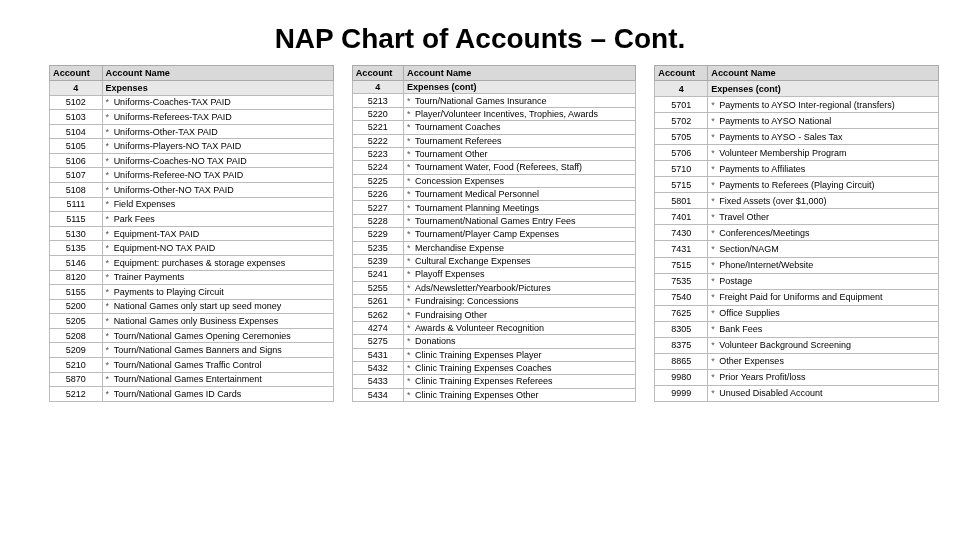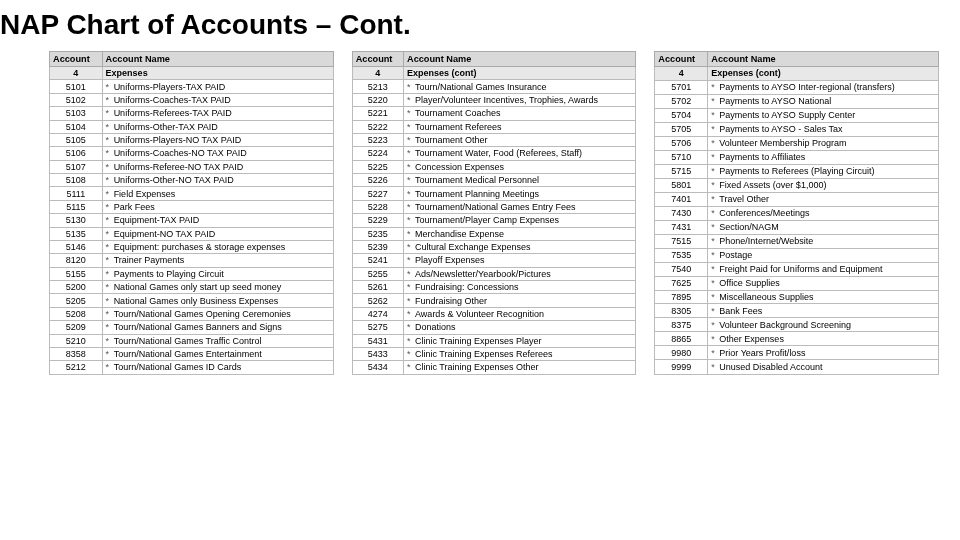--- a/index.html
+++ b/index.html
@@ -4,23 +4,24 @@
   <style>
     * { margin: 0; padding: 0; box-sizing: border-box; }
     body {
       background: #fff;
       font-family: Arial, sans-serif;
       width: 960px;
       height: 540px;
       overflow: hidden;
     }
     h1 {
+      text-align: center;
       font-size: 28px;
       font-weight: bold;
-      padding: 9px 0 10px 0;
+      padding: 23px 0 10px 0;
       font-family: Arial, sans-serif;
     }
     .tables-wrapper {
       display: flex;
       gap: 12px;
       padding: 0 18px;
       justify-content: space-between;
       margin-left: 28px;
     }
     .col-table {
@@ -71,24 +72,20 @@
           <th>Account</th>
           <th>Account Name</th>
         </tr>
       </thead>
       <tbody>
         <tr>
           <td class="acct-num">4</td>
           <td class="acct-name">Expenses</td>
         </tr>
         <tr>
-          <td class="acct-num">5101</td>
-          <td class="acct-name"><span class="indent-star">* </span>Uniforms-Players-TAX PAID</td>
-        </tr>
-        <tr>
           <td class="acct-num">5102</td>
           <td class="acct-name"><span class="indent-star">* </span>Uniforms-Coaches-TAX PAID</td>
         </tr>
         <tr>
           <td class="acct-num">5103</td>
           <td class="acct-name"><span class="indent-star">* </span>Uniforms-Referees-TAX PAID</td>
         </tr>
         <tr>
           <td class="acct-num">5104</td>
           <td class="acct-name"><span class="indent-star">* </span>Uniforms-Other-TAX PAID</td>
@@ -151,21 +148,21 @@
         </tr>
         <tr>
           <td class="acct-num">5209</td>
           <td class="acct-name"><span class="indent-star">* </span>Tourn/National Games Banners and Signs</td>
         </tr>
         <tr>
           <td class="acct-num">5210</td>
           <td class="acct-name"><span class="indent-star">* </span>Tourn/National Games Traffic Control</td>
         </tr>
         <tr>
-          <td class="acct-num">8358</td>
+          <td class="acct-num">5870</td>
           <td class="acct-name"><span class="indent-star">* </span>Tourn/National Games Entertainment</td>
         </tr>
         <tr>
           <td class="acct-num">5212</td>
           <td class="acct-name"><span class="indent-star">* </span>Tourn/National Games ID Cards</td>
         </tr>
       </tbody>
     </table>
     <table class="col-table">
       <thead>
@@ -253,20 +250,24 @@
         </tr>
         <tr>
           <td class="acct-num">5275</td>
           <td class="acct-name"><span class="indent-star">* </span>Donations</td>
         </tr>
         <tr>
           <td class="acct-num">5431</td>
           <td class="acct-name"><span class="indent-star">* </span>Clinic Training Expenses Player</td>
         </tr>
         <tr>
+          <td class="acct-num">5432</td>
+          <td class="acct-name"><span class="indent-star">* </span>Clinic Training Expenses Coaches</td>
+        </tr>
+        <tr>
           <td class="acct-num">5433</td>
           <td class="acct-name"><span class="indent-star">* </span>Clinic Training Expenses Referees</td>
         </tr>
         <tr>
           <td class="acct-num">5434</td>
           <td class="acct-name"><span class="indent-star">* </span>Clinic Training Expenses Other</td>
         </tr>
       </tbody>
     </table>
     <table class="col-table">
@@ -283,24 +284,20 @@
         </tr>
         <tr>
           <td class="acct-num">5701</td>
           <td class="acct-name"><span class="indent-star">* </span>Payments to AYSO Inter-regional (transfers)</td>
         </tr>
         <tr>
           <td class="acct-num">5702</td>
           <td class="acct-name"><span class="indent-star">* </span>Payments to AYSO National</td>
         </tr>
         <tr>
-          <td class="acct-num">5704</td>
-          <td class="acct-name"><span class="indent-star">* </span>Payments to AYSO Supply Center</td>
-        </tr>
-        <tr>
           <td class="acct-num">5705</td>
           <td class="acct-name"><span class="indent-star">* </span>Payments to AYSO - Sales Tax</td>
         </tr>
         <tr>
           <td class="acct-num">5706</td>
           <td class="acct-name"><span class="indent-star">* </span>Volunteer Membership Program</td>
         </tr>
         <tr>
           <td class="acct-num">5710</td>
           <td class="acct-name"><span class="indent-star">* </span>Payments to Affiliates</td>
@@ -333,24 +330,20 @@
           <td class="acct-num">7535</td>
           <td class="acct-name"><span class="indent-star">* </span>Postage</td>
         </tr>
         <tr>
           <td class="acct-num">7540</td>
           <td class="acct-name"><span class="indent-star">* </span>Freight Paid for Uniforms and Equipment</td>
         </tr>
         <tr>
           <td class="acct-num">7625</td>
           <td class="acct-name"><span class="indent-star">* </span>Office Supplies</td>
-        </tr>
-        <tr>
-          <td class="acct-num">7895</td>
-          <td class="acct-name"><span class="indent-star">* </span>Miscellaneous Supplies</td>
         </tr>
         <tr>
           <td class="acct-num">8305</td>
           <td class="acct-name"><span class="indent-star">* </span>Bank Fees</td>
         </tr>
         <tr>
           <td class="acct-num">8375</td>
           <td class="acct-name"><span class="indent-star">* </span>Volunteer Background Screening</td>
         </tr>
         <tr>

